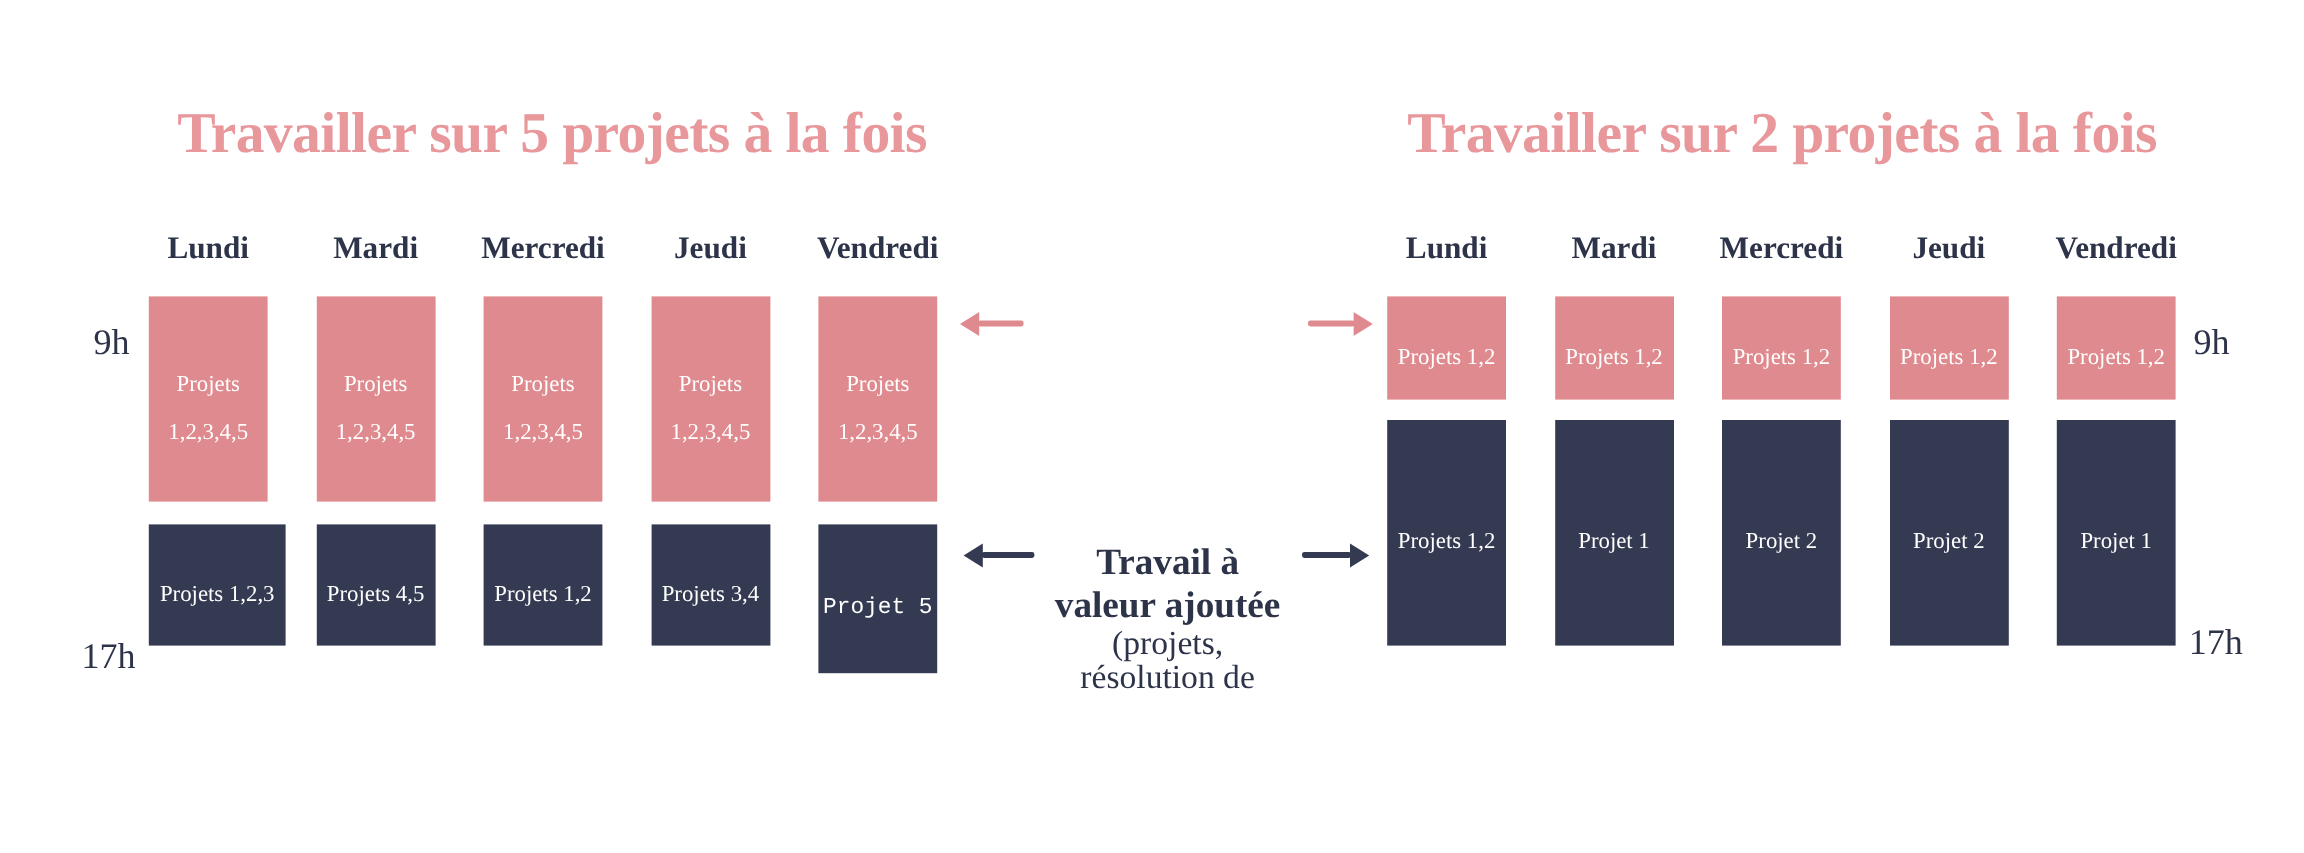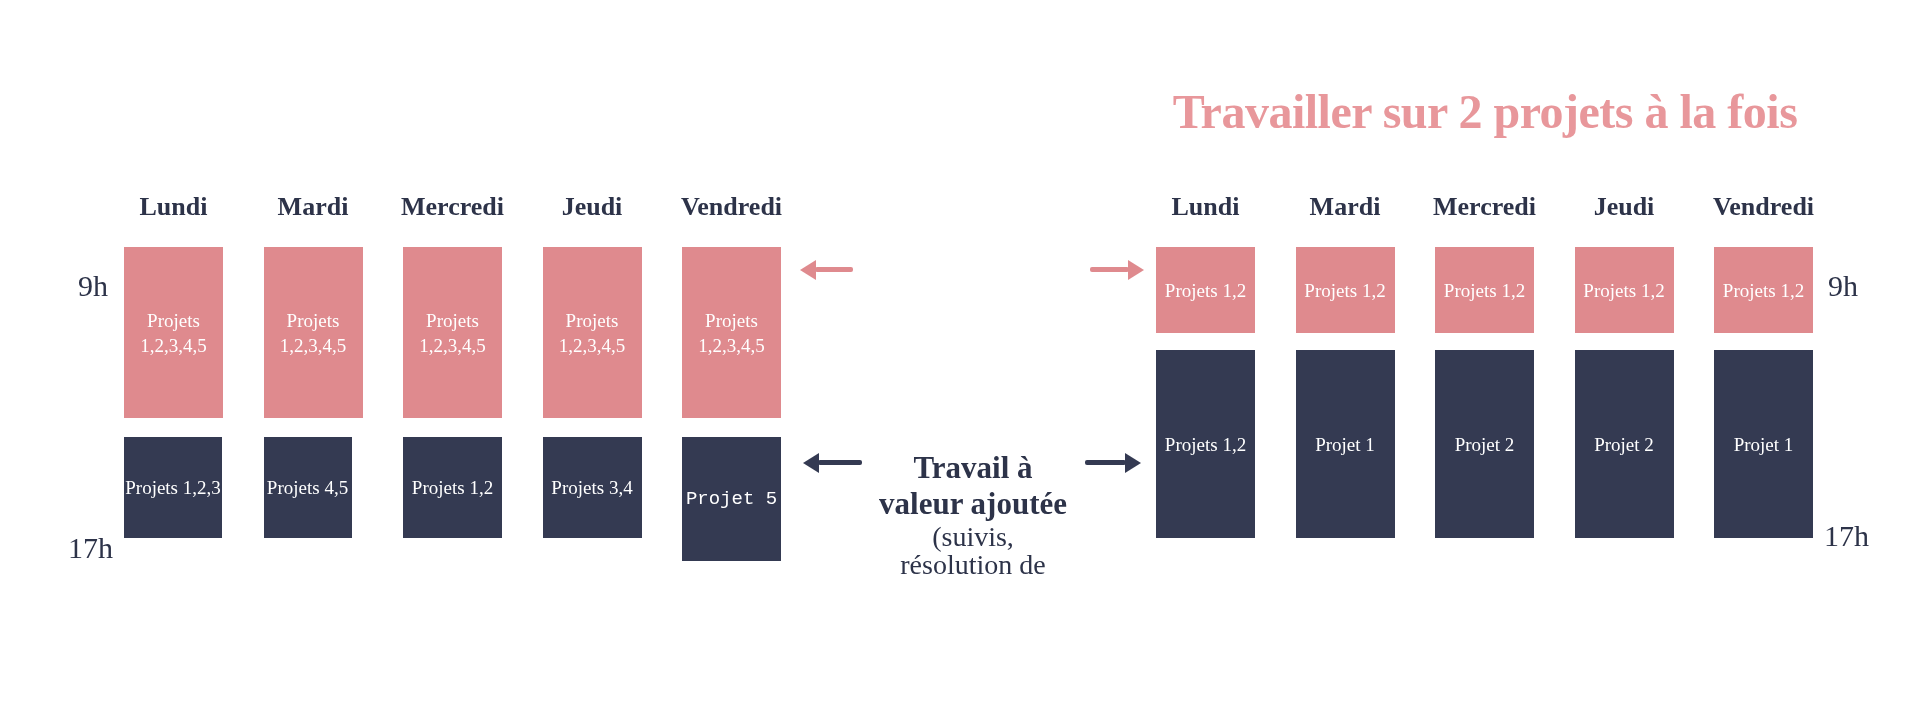--- a/index.html
+++ b/index.html
@@ -17,21 +17,21 @@
   .day-label{
     position:absolute;width:139px;text-align:center;font-size:26px;font-weight:700;
     color:var(--navy_text);white-space:nowrap;
   }
   .block{
     position:absolute;display:flex;flex-direction:column;align-items:center;justify-content:center;
     color:#fff;text-align:center;
   }
   .block.morning{background:var(--pink);}
   .block.afternoon{background:var(--navy);}
-  .block .line{font-size:19px;line-height:25px;white-space:nowrap;}
+  .block .line{font-size:19px;line-height:25px;white-space:nowrap;margin-top:15px;}
   .axis-label{
     position:absolute;font-size:30px;color:var(--navy_text);white-space:nowrap;margin-top:19px;
   }
   .axis-label.right-edge{text-align:left;}
   .axis-label.left-edge{text-align:right;}
   .legend-text{position:absolute;left:823px;width:300px;text-align:center;color:var(--navy_text);}
   .legend-heading .line{font-size:31px;line-height:36px;font-weight:700;white-space:nowrap;}
   .legend-sub .line{font-size:28px;line-height:28px;white-space:nowrap;}
   .arrow{position:absolute;height:5px;border-radius:2px;}
   .arrow.pink{background:var(--pink);}
@@ -49,37 +49,38 @@
   .arrow.pink.head-left::before{border-right-color:var(--pink);}
   .arrow.pink.head-right::after{border-left-color:var(--pink);}
   .arrow.navy.head-left::before{border-right-color:var(--navy);}
   .arrow.navy.head-right::after{border-left-color:var(--navy);}
 </style>
 </head>
 <body>
 
 <div class="canvas">
 
+  <h1 class="title left">Travailler sur 5 projets à la fois</h1>
   <h1 class="title right">Travailler sur 2 projets à la fois</h1>
 
   <div id="left-chart" class="chart">
       <div class="day-label" style="left: 104px; top: 192px;">Lundi</div>
       <div class="block morning" style="left: 124px; top: 247px; width: 99px; height: 171px;">
         <div class="line">Projets</div>
         <div class="line">1,2,3,4,5</div>
       </div>
-      <div class="block afternoon" style="left: 124px; top: 437px; width: 98px; height: 101px;">
+      <div class="block afternoon" style="left: 124px; top: 437px; width: 114px; height: 101px;">
         <div class="line">Projets 1,2,3</div>
       </div>
       <div class="day-label" style="left: 243.5px; top: 192px;">Mardi</div>
       <div class="block morning" style="left: 263.5px; top: 247px; width: 99px; height: 171px;">
         <div class="line">Projets</div>
         <div class="line">1,2,3,4,5</div>
       </div>
-      <div class="block afternoon" style="left: 263.5px; top: 437px; width: 88px; height: 101px;">
+      <div class="block afternoon" style="left: 263.5px; top: 437px; width: 99px; height: 101px;">
         <div class="line">Projets 4,5</div>
       </div>
       <div class="day-label" style="left: 383px; top: 192px;">Mercredi</div>
       <div class="block morning" style="left: 403px; top: 247px; width: 99px; height: 171px;">
         <div class="line">Projets</div>
         <div class="line">1,2,3,4,5</div>
       </div>
       <div class="block afternoon" style="left: 403px; top: 437px; width: 99px; height: 101px;">
         <div class="line">Projets 1,2</div>
       </div>
@@ -146,17 +147,17 @@
   <div class="arrow pink head-left" style="left:815px;width:38px;top:267px;"></div>
   <div class="arrow pink head-right" style="left:1090px;width:39px;top:267px;"></div>
 
   <div class="arrow navy head-left" style="left:818px;width:44px;top:460px;"></div>
   <div class="arrow navy head-right" style="left:1085px;width:41px;top:460px;"></div>
   <div class="legend-text legend-heading" style="top:450px;">
     <div class="line">Travail à</div>
     <div class="line">valeur ajoutée</div>
   </div>
   <div class="legend-text legend-sub" style="top:523px;">
-    <div class="line">(suivis,</div>
+    <div class="line">(projets,</div>
     <div class="line">résolution de</div>
   </div>
 
 </div>
 
 </body></html>

